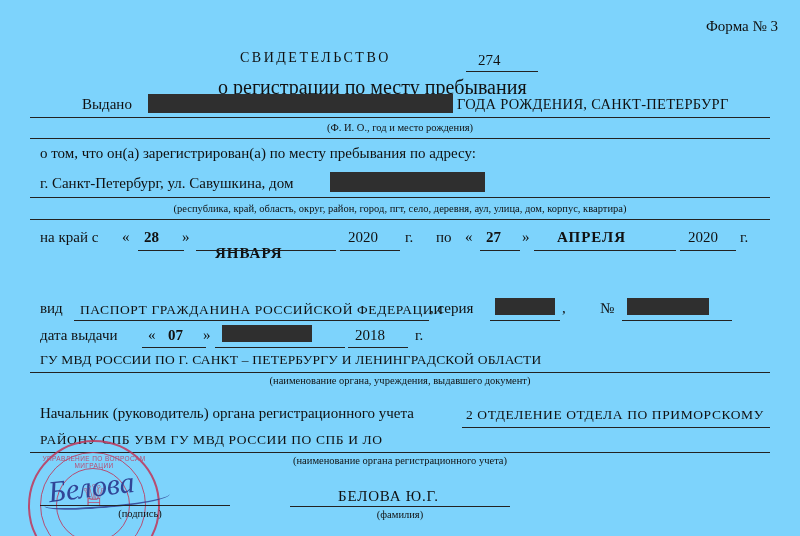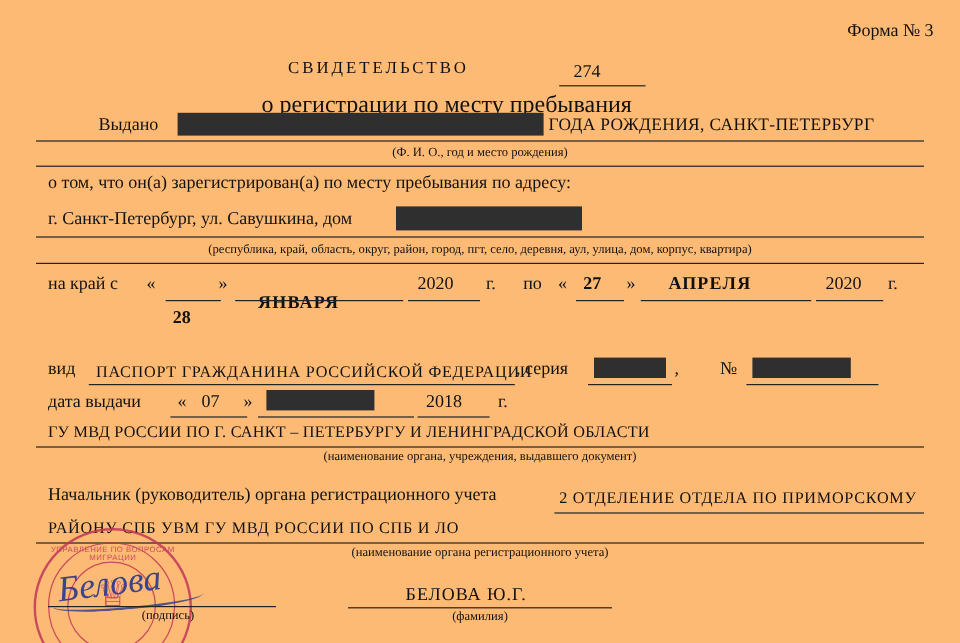--- a/index.html
+++ b/index.html
@@ -8,21 +8,21 @@
     background: #ffffff;
   }
   body {
     font-family: "Liberation Serif", serif;
     color: #111111;
   }
   #doc {
     position: relative;
     width: 800px;
     height: 536px;
-    background: #fdba74;
+    background: #7dd3fc;
     overflow: hidden;
   }
   .rule {
     position: absolute;
     height: 1px;
     background: #222222;
   }
   .redact {
     position: absolute;
     background: #2f2f2f;
@@ -164,21 +164,21 @@
   <div class="lbl" style="left:40px; top:175px;">г. Санкт-Петербург, ул. Савушкина, дом</div>
 
   <div class="lbl" style="left:40px; top:145px;">о том, что он(а) зарегистрирован(а) по месту пребывания по адресу:</div>
   <div class="redact" style="left:330px; top:172px; width:155px; height:20px;"></div>
   <div class="rule" style="left:30px; top:197px; width:740px;"></div>
   <div class="lbl-sm center" style="left:140px; top:203px; width:520px;">(республика, край, область, округ, район, город, пгт, село, деревня, аул, улица, дом, корпус, квартира)</div>
   <div class="rule" style="left:30px; top:219px; width:740px;"></div>
 
   <div class="lbl" style="left:40px; top:229px;">на край с</div>
   <div class="lbl quote" style="left:122px; top:229px;">«</div>
-  <div class="lbl" style="left:144px; top:229px; font-weight:bold;margin-top:28px;">28</div>
+  <div class="lbl" style="left:144px; top:229px; font-weight:bold;">28</div>
   <div class="lbl quote" style="left:182px; top:229px;">»</div>
   <div class="lbl" style="left:215px; top:229px; font-weight:bold; letter-spacing:1px;margin-top:16px;">ЯНВАРЯ</div>
   <div class="lbl" style="left:348px; top:229px;">2020</div>
   <div class="lbl" style="left:405px; top:229px;">г.</div>
   <div class="lbl" style="left:436px; top:229px;">по</div>
   <div class="lbl quote" style="left:465px; top:229px;">«</div>
   <div class="lbl" style="left:486px; top:229px; font-weight:bold;">27</div>
   <div class="lbl quote" style="left:522px; top:229px;">»</div>
   <div class="lbl" style="left:557px; top:229px; font-weight:bold; letter-spacing:1px;">АПРЕЛЯ</div>
   <div class="lbl" style="left:688px; top:229px;">2020</div>
@@ -198,21 +198,21 @@
   <div class="redact" style="left:495px; top:298px; width:60px; height:17px;"></div>
   <div class="lbl" style="left:562px; top:300px;">,</div>
   <div class="lbl" style="left:600px; top:300px;">№</div>
   <div class="redact" style="left:627px; top:298px; width:82px; height:17px;"></div>
   <div class="rule" style="left:74px; top:320px; width:355px;"></div>
   <div class="rule" style="left:490px; top:320px; width:70px;"></div>
   <div class="rule" style="left:622px; top:320px; width:110px;"></div>
 
   <div class="lbl" style="left:40px; top:327px;">дата выдачи</div>
   <div class="lbl quote" style="left:148px; top:327px;">«</div>
-  <div class="lbl" style="left:168px; top:327px; font-weight:normal;text-align:right;">07</div>
+  <div class="lbl" style="left:168px; top:327px; font-weight:bold;text-align:right;">07</div>
   <div class="lbl quote" style="left:203px; top:327px;">»</div>
   <div class="redact" style="left:222px; top:325px; width:90px; height:17px;"></div>
   <div class="lbl" style="left:355px; top:327px;">2018</div>
   <div class="lbl" style="left:415px; top:327px;">г.</div>
   <div class="rule" style="left:142px; top:347px; width:64px;"></div>
   <div class="rule" style="left:215px; top:347px; width:130px;"></div>
   <div class="rule" style="left:348px; top:347px; width:60px;"></div>
 
   <div class="caps-sm" style="position:absolute; left:40px; top:352px; letter-spacing:0.2px;">ГУ  МВД  РОССИИ  ПО  Г. САНКТ – ПЕТЕРБУРГУ  И  ЛЕНИНГРАДСКОЙ ОБЛАСТИ</div>
   <div class="rule" style="left:30px; top:372px; width:740px;"></div>

